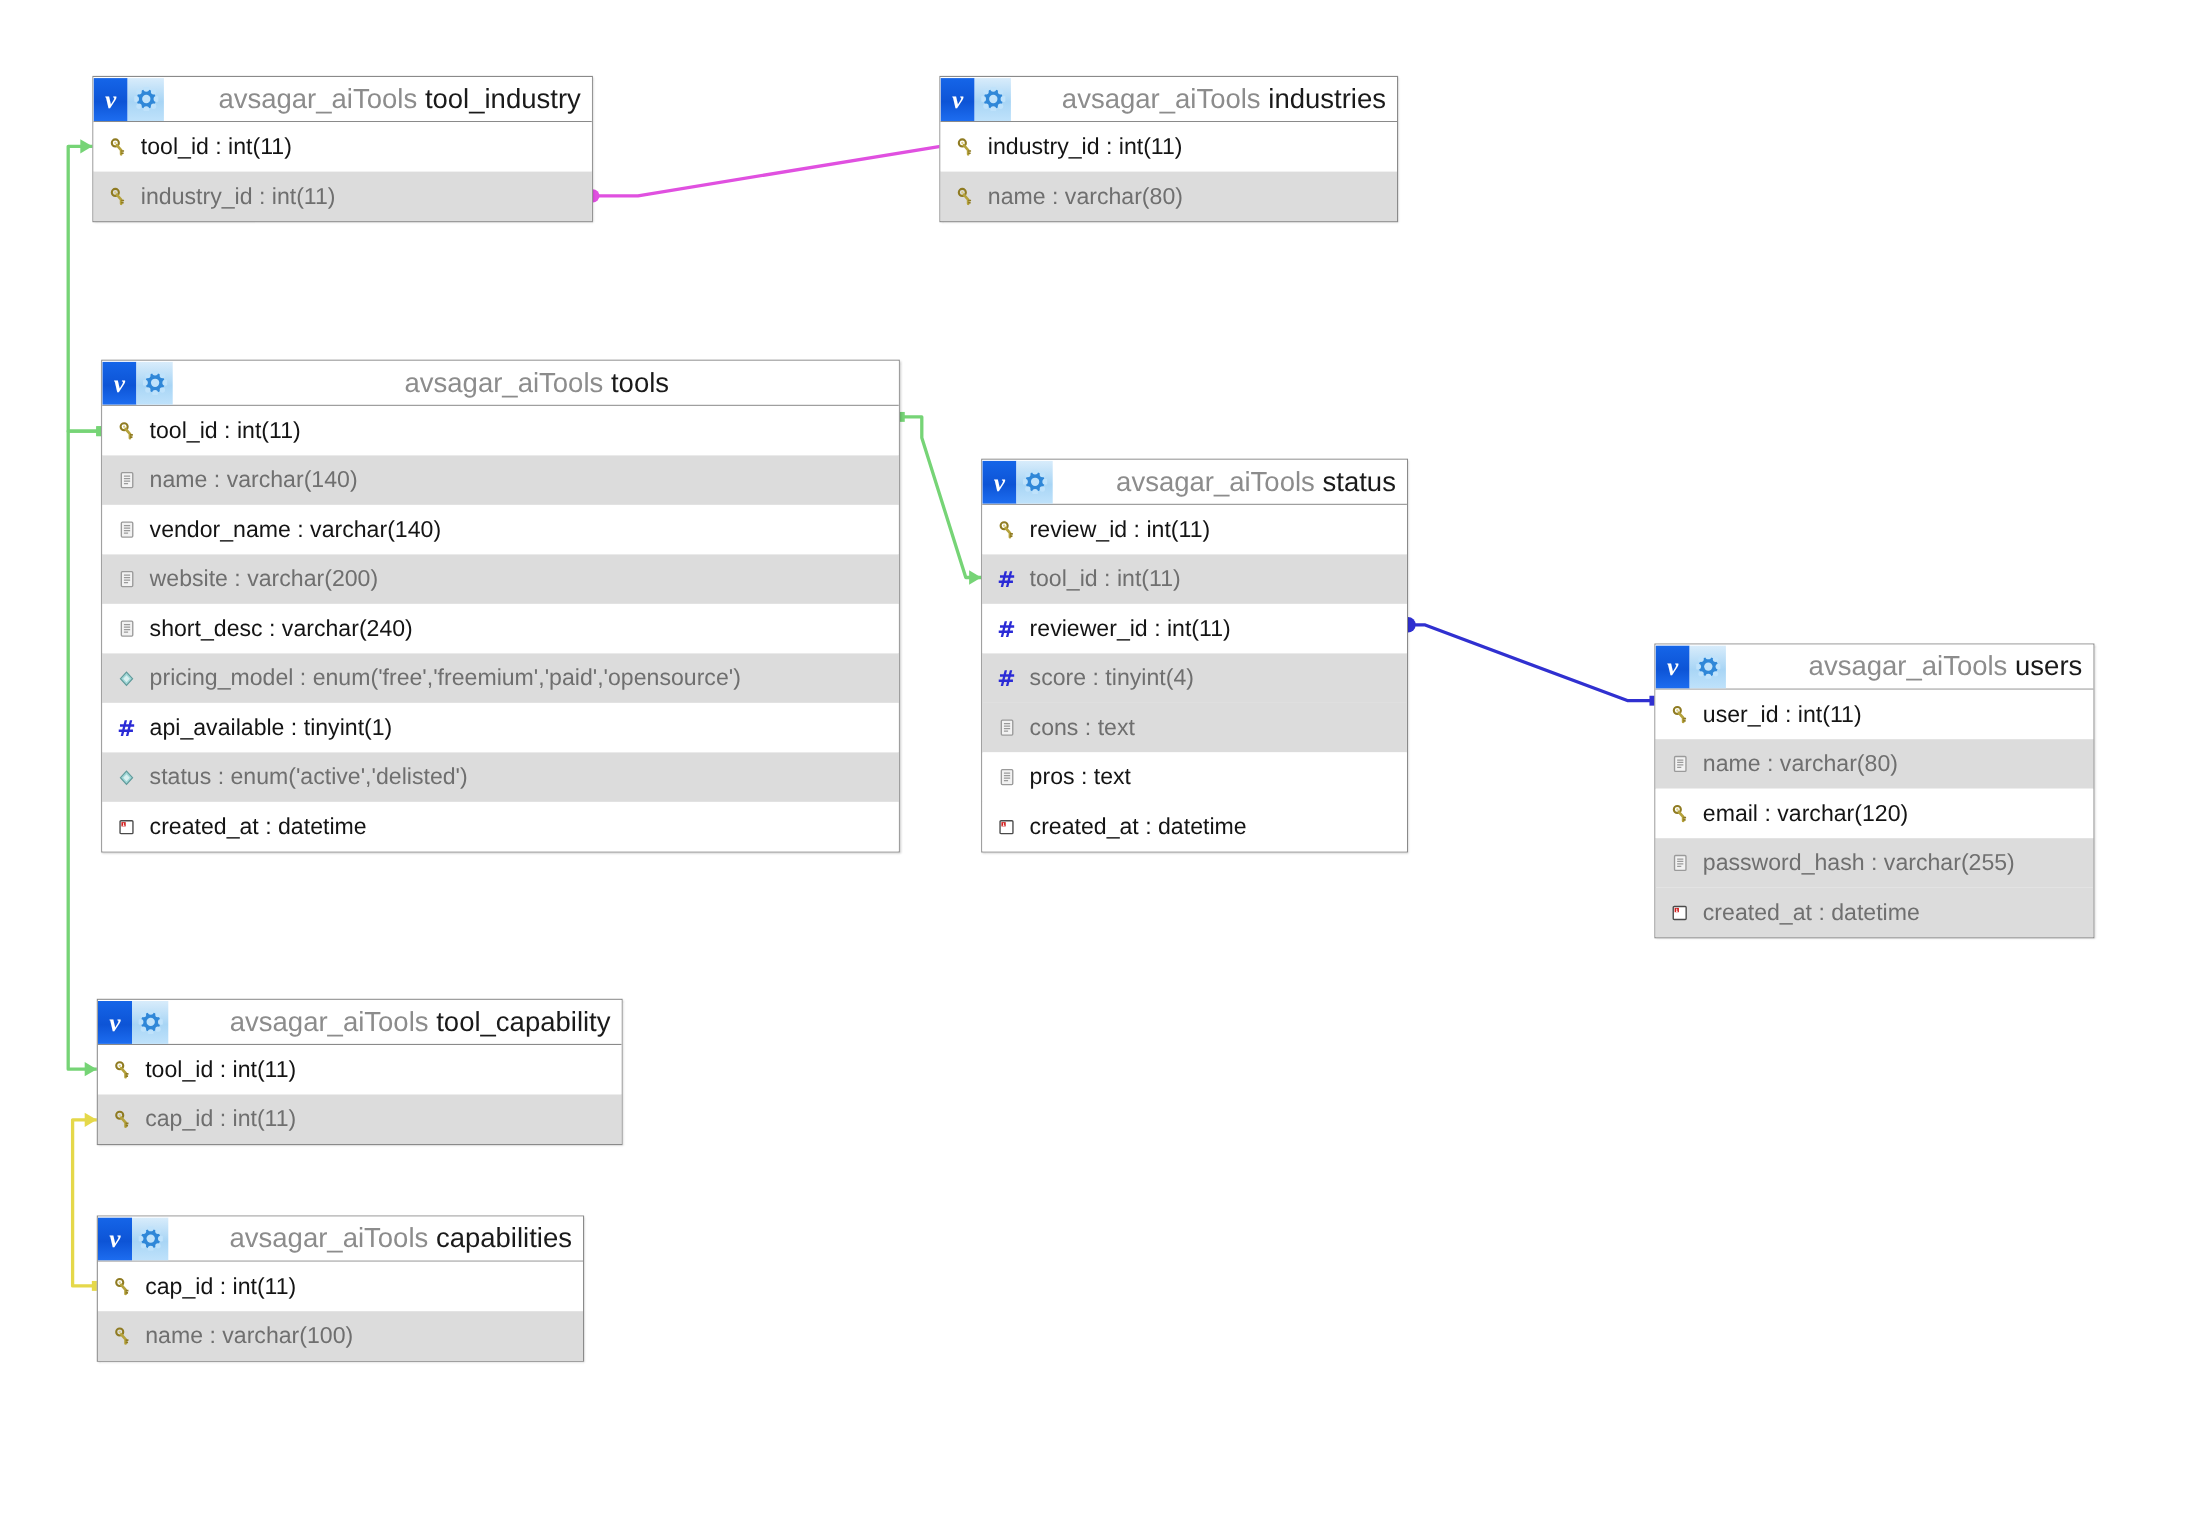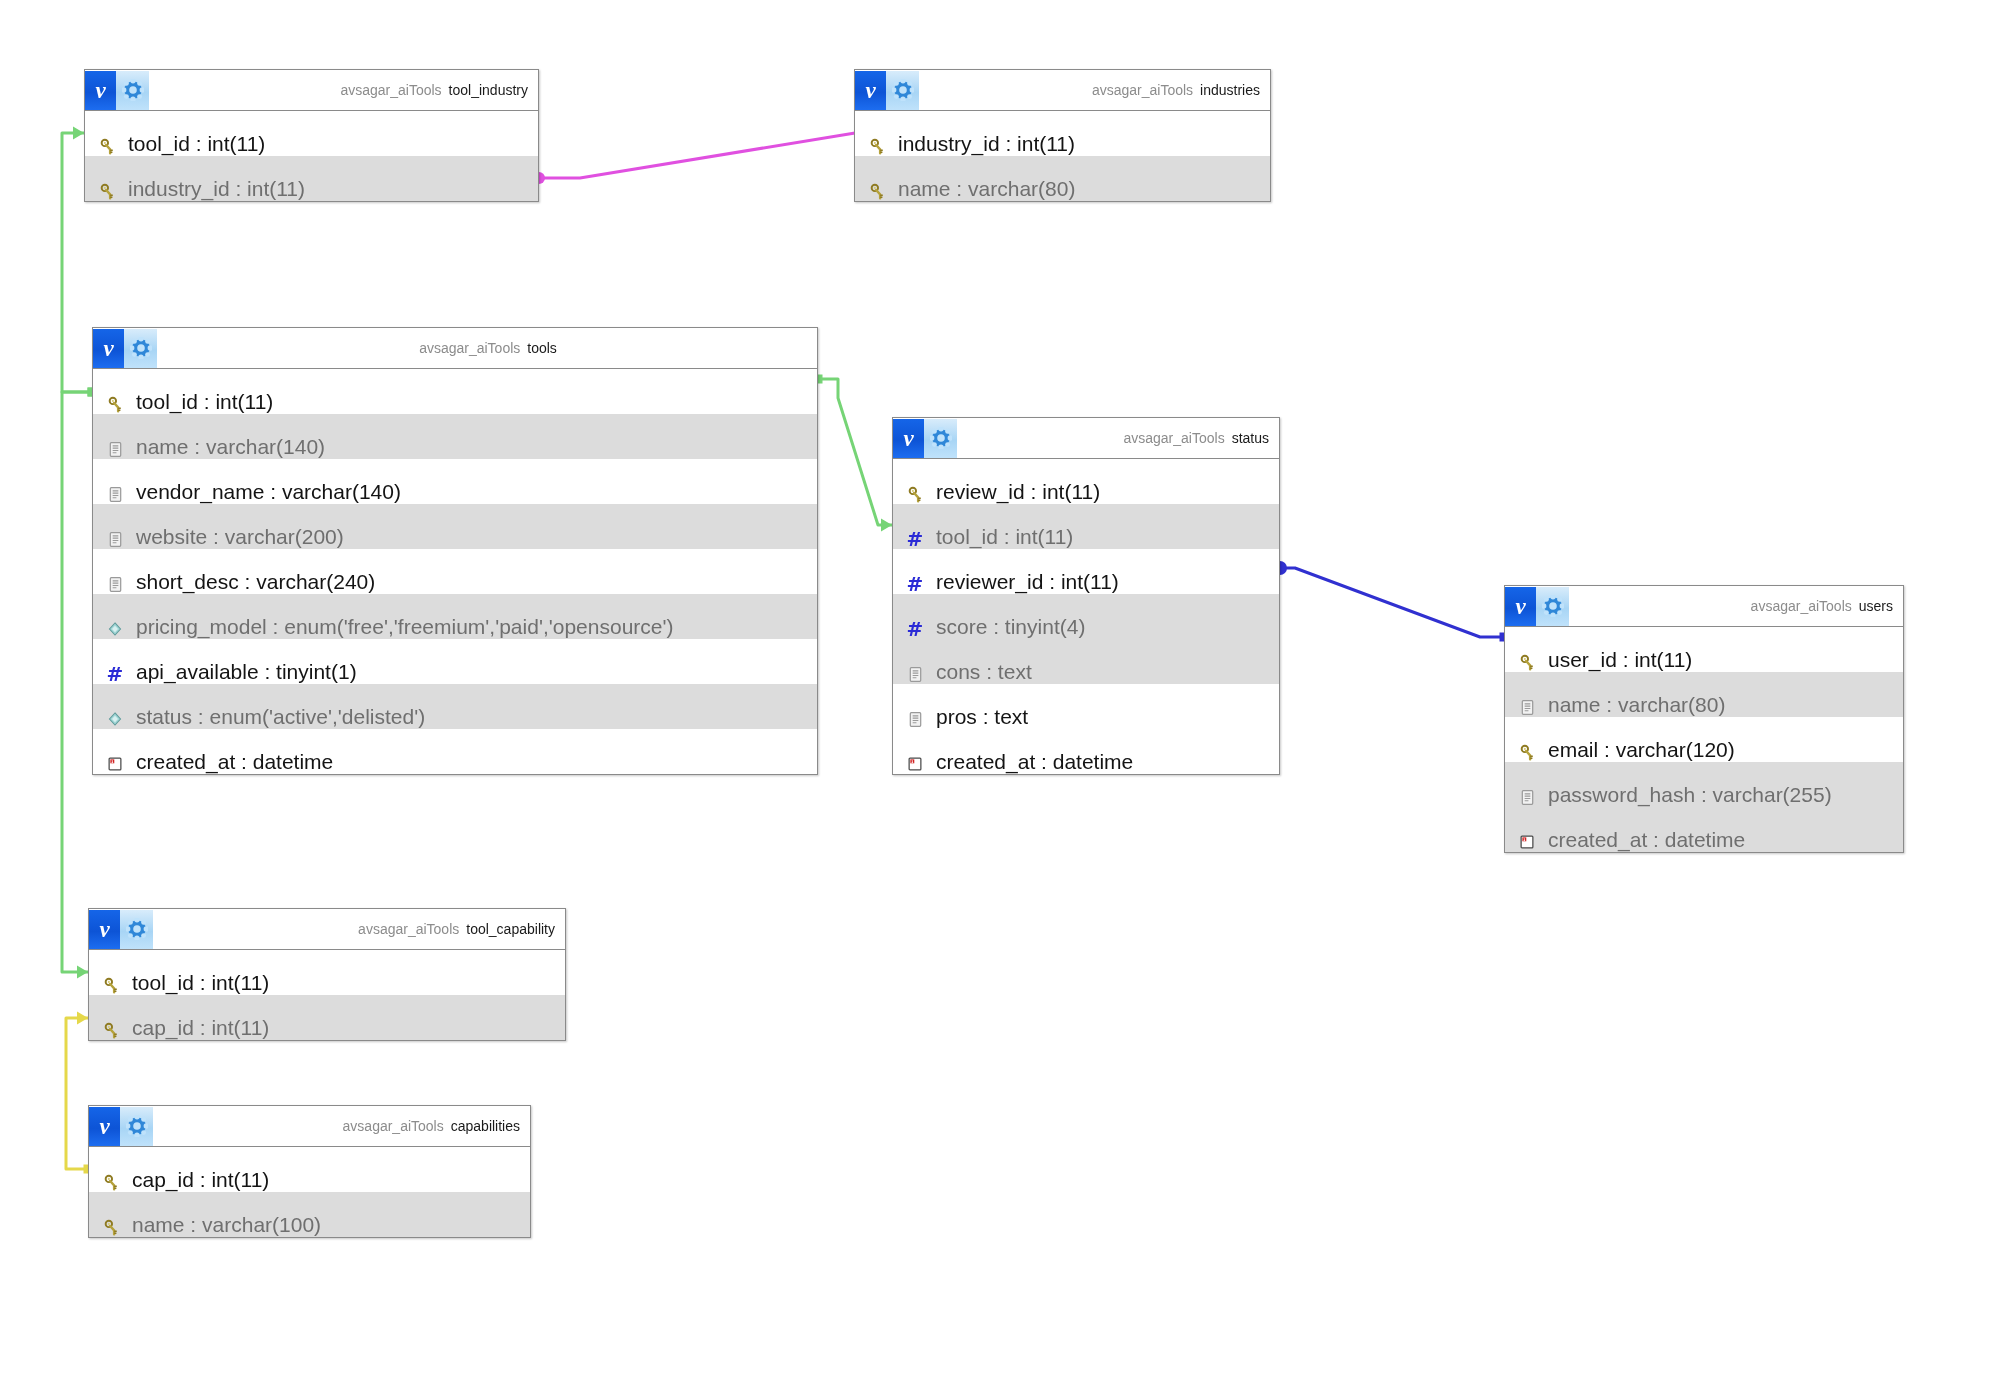--- a/index.html
+++ b/index.html
@@ -72,39 +72,39 @@
     display: flex;
     align-items: center;
     justify-content: center;
   }
   .hdr-title {
     flex: 1 1 auto;
     display: flex;
     align-items: center;
     justify-content: flex-end;
     gap: 7px;
-    font-size: 14px;
+    font-size: 25px;
     white-space: nowrap;
     padding-left: 12px;
   }
   .schema-name {
     color: #8c8c8c;
     font-weight: normal;
   }
   .table-name {
     color: #1a1a1a;
     font-weight: normal;
   }
 
   .col-row {
     position: relative;
     height: 45px;
     box-sizing: border-box;
     display: flex;
-    align-items: flex-end;
+    align-items: center;
     padding-left: 12px;
     font-size: 21px;
     white-space: nowrap;
     background: #ffffff;
     color: #141414;
   }
   .col-row.alt {
     background: #dcdcdc;
     color: #6f6f6f;
   }

